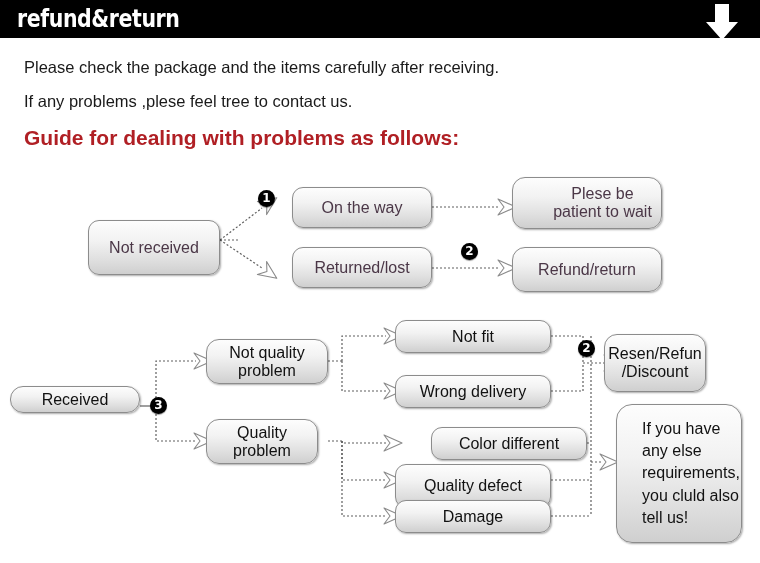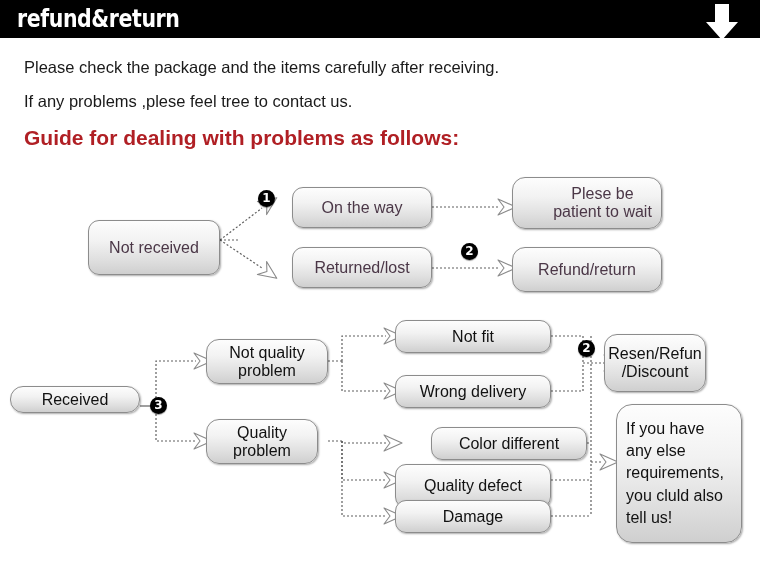--- a/index.html
+++ b/index.html
@@ -85,21 +85,21 @@
     color: #111;
     white-space: pre-line;
   }
   .node.plum { color: #4b3747; }
   .node.pill { border-radius: 11px; }
   .node.round { border-radius: 13px; }
   .node.soft  { border-radius: 16px; }
   .node.left-text {
     justify-content: flex-start;
     text-align: left;
-    padding-left: 9px;
+    padding-left: 25px;
     line-height: 1.38;
   }
 
   
   .step-marker {
     position: absolute;
     width: 17px; height: 17px;
     border-radius: 50%;
     background: #000000;
     color: #ffffff;

